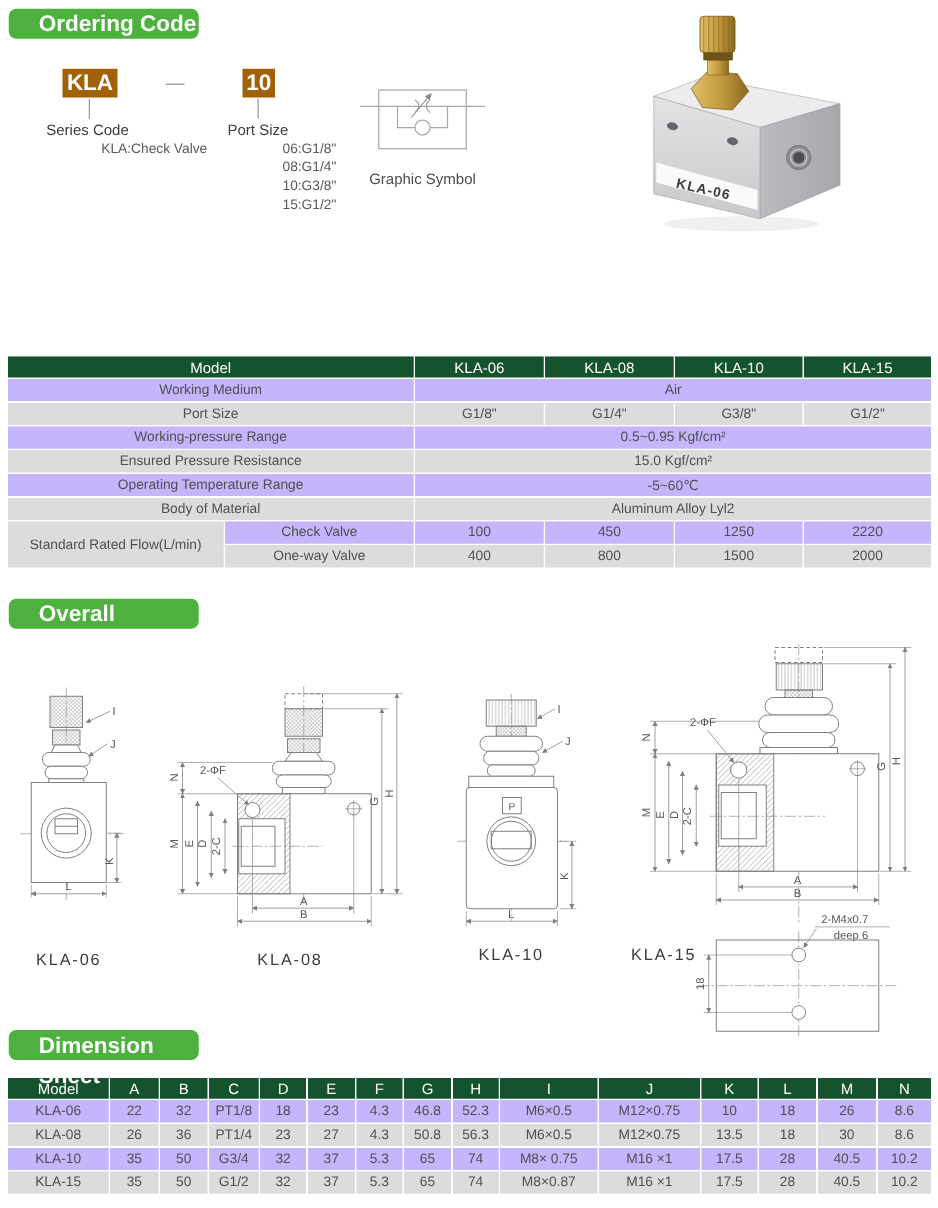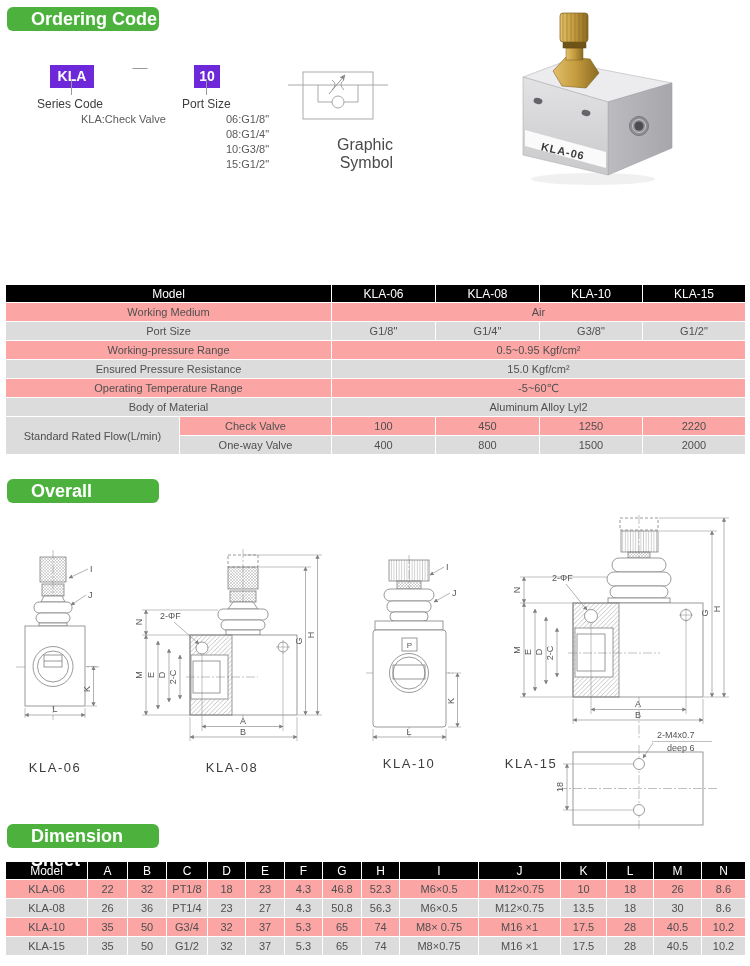--- a/index.html
+++ b/index.html
@@ -2,34 +2,34 @@
 <html><head>
 <meta charset="utf-8">
 <style>
   html,body{margin:0;padding:0;background:#fff;}
   #page{position:relative;width:750px;height:966px;background:#fff;overflow:hidden;
         font-family:"Liberation Sans","DejaVu Sans",sans-serif;color:#4f4f4f;}
   .abs{position:absolute;}
   .pill{position:absolute;left:7px;width:152px;height:24px;border-radius:6px;
         background:#4cb23d;color:#fff;font-size:18px;font-weight:bold;
         line-height:24px;padding-left:24px;box-sizing:border-box;z-index:5;}
-  .codebox{position:absolute;background:#6d28d9;color:#fff;font-weight:bold;
-           font-size:14px;text-align:center;line-height:23px;height:23px;margin-top:10px;}
+  .codebox{position:absolute;background:#a16207;color:#fff;font-weight:bold;
+           font-size:18px;text-align:center;line-height:23px;height:23px;}
   .vline{position:absolute;width:1px;background:#9a9a9a;}
   .lbl-bold{position:absolute;font-size:12px;font-weight:normal;color:#3c3c3c;}
   .lbl-sm{position:absolute;font-size:11px;color:#5a5a5a;line-height:15px;margin-left:44px;}
   .dash{position:absolute;color:#9a9a9a;font-size:15px;}
   table{border-collapse:collapse;table-layout:fixed;}
   .spec,.dims{position:absolute;left:5px;width:740px;font-size:11px;color:#4f4f4f;}
   .spec td,.spec th,.dims td,.dims th{border:1px solid #fff;text-align:center;
         padding:0;overflow:hidden;white-space:nowrap;}
-  .spec th,.dims th{background:#000000;color:#fff;font-weight:normal;font-size:12px;height:17px;}
+  .spec th,.dims th{background:#14532d;color:#fff;font-weight:normal;font-size:12px;height:17px;}
   .spec td{height:18px;}
   .dims td{height:18px;}
-  .w{background:#fca5a5;}
+  .w{background:#c4b5fd;}
   .g{background:#dcdcdc;}
   svg text{font-family:"Liberation Sans","DejaVu Sans",sans-serif;}
   .cap{font-size:13px;letter-spacing:1.5px;fill:#3c3c3c;}
   .dimtxt{font-size:9px;fill:#555;}
 </style>
 </head>
 <body>
 
 <div id="page">
 
@@ -57,21 +57,21 @@
         <path d="M0,0L10,5L0,10z" fill="#8a8a8a"></path>
       </marker>
     </defs>
     <rect x="15" y="6" width="70" height="47" fill="none" stroke="#a9a9a9" stroke-width="1"></rect>
     <line x1="0" y1="19" x2="100" y2="19" stroke="#a9a9a9" stroke-width="1"></line>
     <path d="M30,19 V36 H70 V19" fill="none" stroke="#a9a9a9" stroke-width="1"></path>
     <circle cx="50" cy="36" r="6" fill="#fff" stroke="#a9a9a9" stroke-width="1"></circle>
     <path d="M44,14 Q50,18 44,24 M56,14 Q50,18 56,24" fill="none" stroke="#9a9a9a" stroke-width="0.9"></path>
     <line x1="41" y1="28" x2="57" y2="9" stroke="#8a8a8a" stroke-width="0.9" marker-end="url(#ar2)"></line>
   </svg>
-  <div class="abs" style="left:283px;top:136px;width:110px;text-align:right;font-size:16px;color:#4a4a4a;">Graphic Symbol</div>
+  <div class="abs" style="left:283px;top:136px;width:110px;text-align:center;font-size:12px;color:#4a4a4a;">Graphic Symbol</div>
 
   <svg class="abs" style="left:505px;top:5px;" width="220" height="190" viewBox="0 0 220 190">
     <defs>
       <linearGradient id="brass" x1="0" y1="0" x2="1" y2="0">
         <stop offset="0" stop-color="#e2c06a"></stop>
           <stop offset="0.5" stop-color="#c49b3e"></stop>
           <stop offset="1" stop-color="#8a6a22"></stop>
       </linearGradient>
       <linearGradient id="bodyF" x1="0" y1="0" x2="0" y2="1">
         <stop offset="0" stop-color="#e3e3e5"></stop>
@@ -460,21 +460,21 @@
     <tr>
       <td class="g">KLA-15</td>
       <td class="g">35</td>
       <td class="g">50</td>
       <td class="g">G1/2</td>
       <td class="g">32</td>
       <td class="g">37</td>
       <td class="g">5.3</td>
       <td class="g">65</td>
       <td class="g">74</td>
-      <td class="g">M8×0.75</td>
+      <td class="g">M8×0.87</td>
       <td class="g">M16 ×1</td>
       <td class="g">17.5</td>
       <td class="g">28</td>
       <td class="g">40.5</td>
       <td class="g">10.2</td>
     </tr>
   </tbody>
     </table>
 
 </div>

